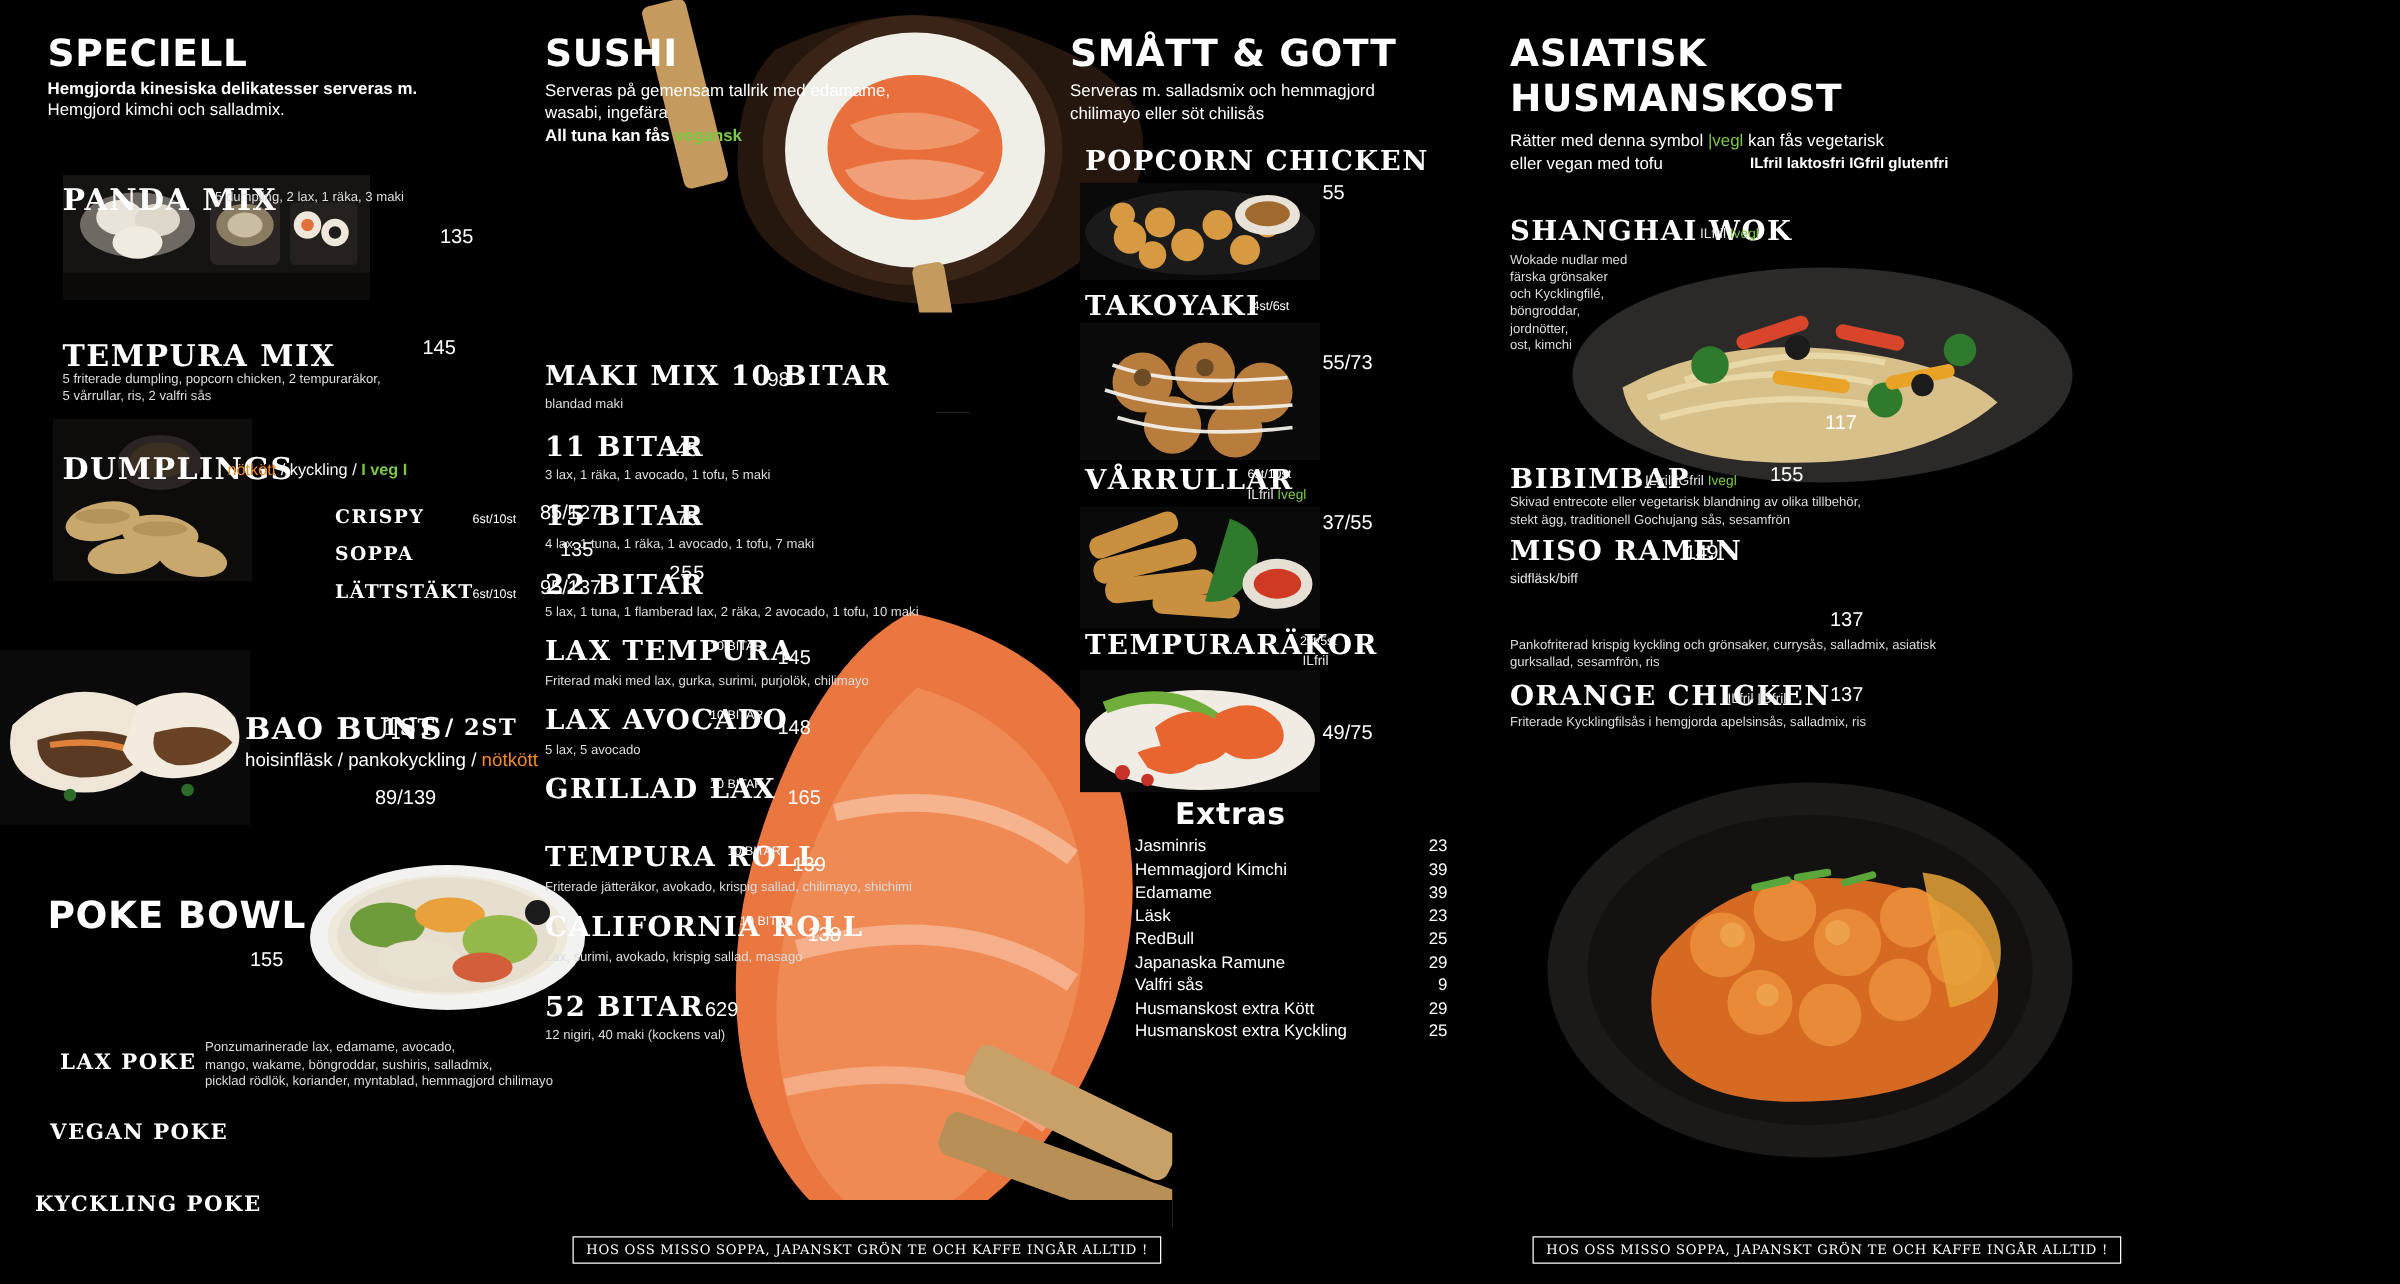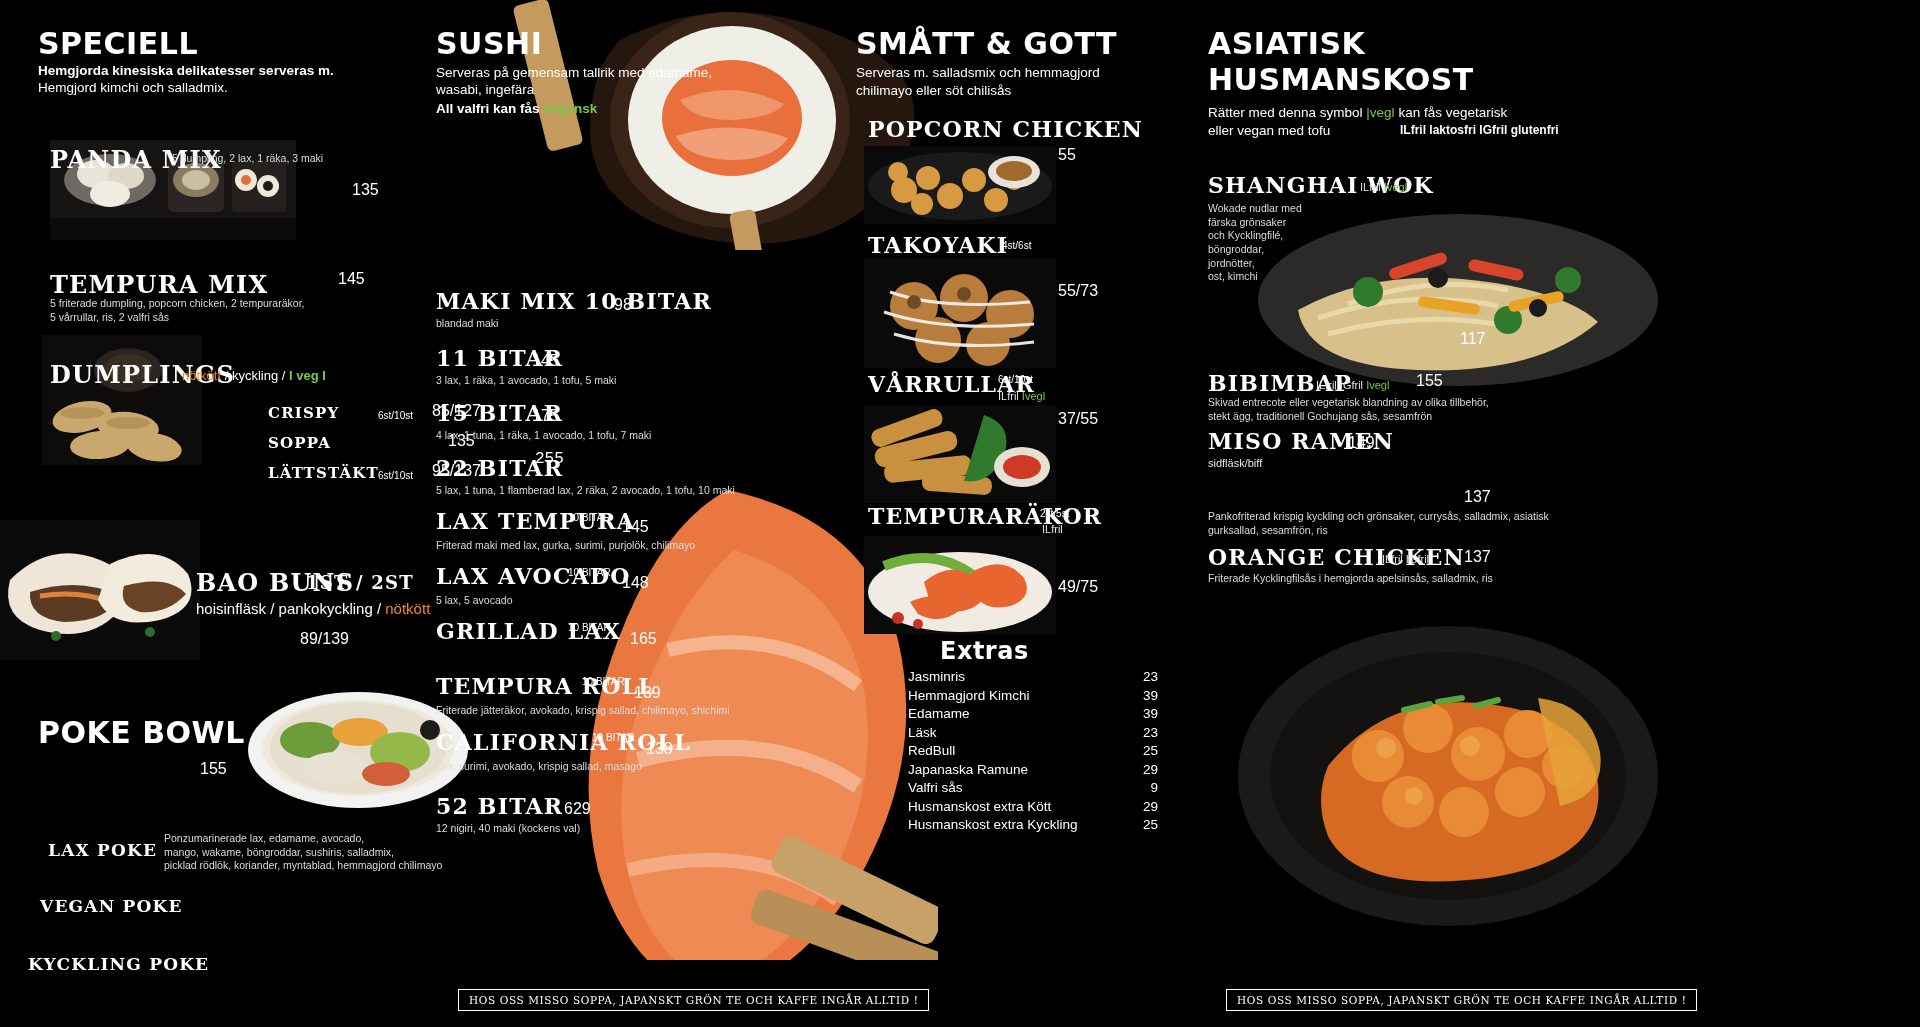--- a/index.html
+++ b/index.html
@@ -162,21 +162,21 @@
         <rect x="30" y="0" width="36" height="150" rx="6" fill="#c49a5e" transform="rotate(-14 48 75)"></rect>
         <rect x="240" y="210" width="26" height="130" rx="6" fill="#c49a5e" transform="rotate(-10 253 275)"></rect>
         <rect x="0" y="250" width="520" height="80" fill="#000"></rect>
       </svg>
     </div>
 
     <h1 class="sec" style="position:absolute;left:-64px;top:26px;">SUSHI</h1>
     <div class="sub" style="position:absolute;left:-64px;top:64px;width:320px;">Serveras på gemensam tallrik med edamame,</div>
     <div class="sub" style="position:absolute;left:-64px;top:81px;width:320px;">wasabi, ingefära</div>
     <div class="sub bold" style="position:absolute;left:-64px;top:100px;">
-      <span>All valfri kan fås </span><span class="green">vegansk</span>
+      <span>All tuna kan fås </span><span class="green">vegansk</span>
     </div>
 
     <div class="imgbox" style="left:18px;top:400px;width:420px;height:620px;">
       <svg class="ph" viewBox="0 0 420 620" preserveAspectRatio="none">
         <rect width="420" height="620" fill="#000"></rect>
         <path d="M210 90 q140 30 170 150 q28 120 -40 240 q-60 100 -150 120 q-80 -30 -110 -130 q-26 -110 20 -230 q44 -116 110 -150z" fill="#ea7640"></path>
         <path d="M216 150 q110 34 130 140 q16 96 -34 190 q-48 86 -118 104 q-62 -26 -84 -110 q-20 -92 18 -186 q36 -92 88 -138z" fill="#f08a54"></path>
         <path d="M150 250 q110 -26 190 36" stroke="#f7c0a2" stroke-width="14" fill="none" opacity=".75"></path>
         <path d="M120 360 q130 -34 220 26" stroke="#f7c0a2" stroke-width="16" fill="none" opacity=".7"></path>
         <path d="M110 470 q130 -30 210 30" stroke="#f7c0a2" stroke-width="14" fill="none" opacity=".6"></path>

